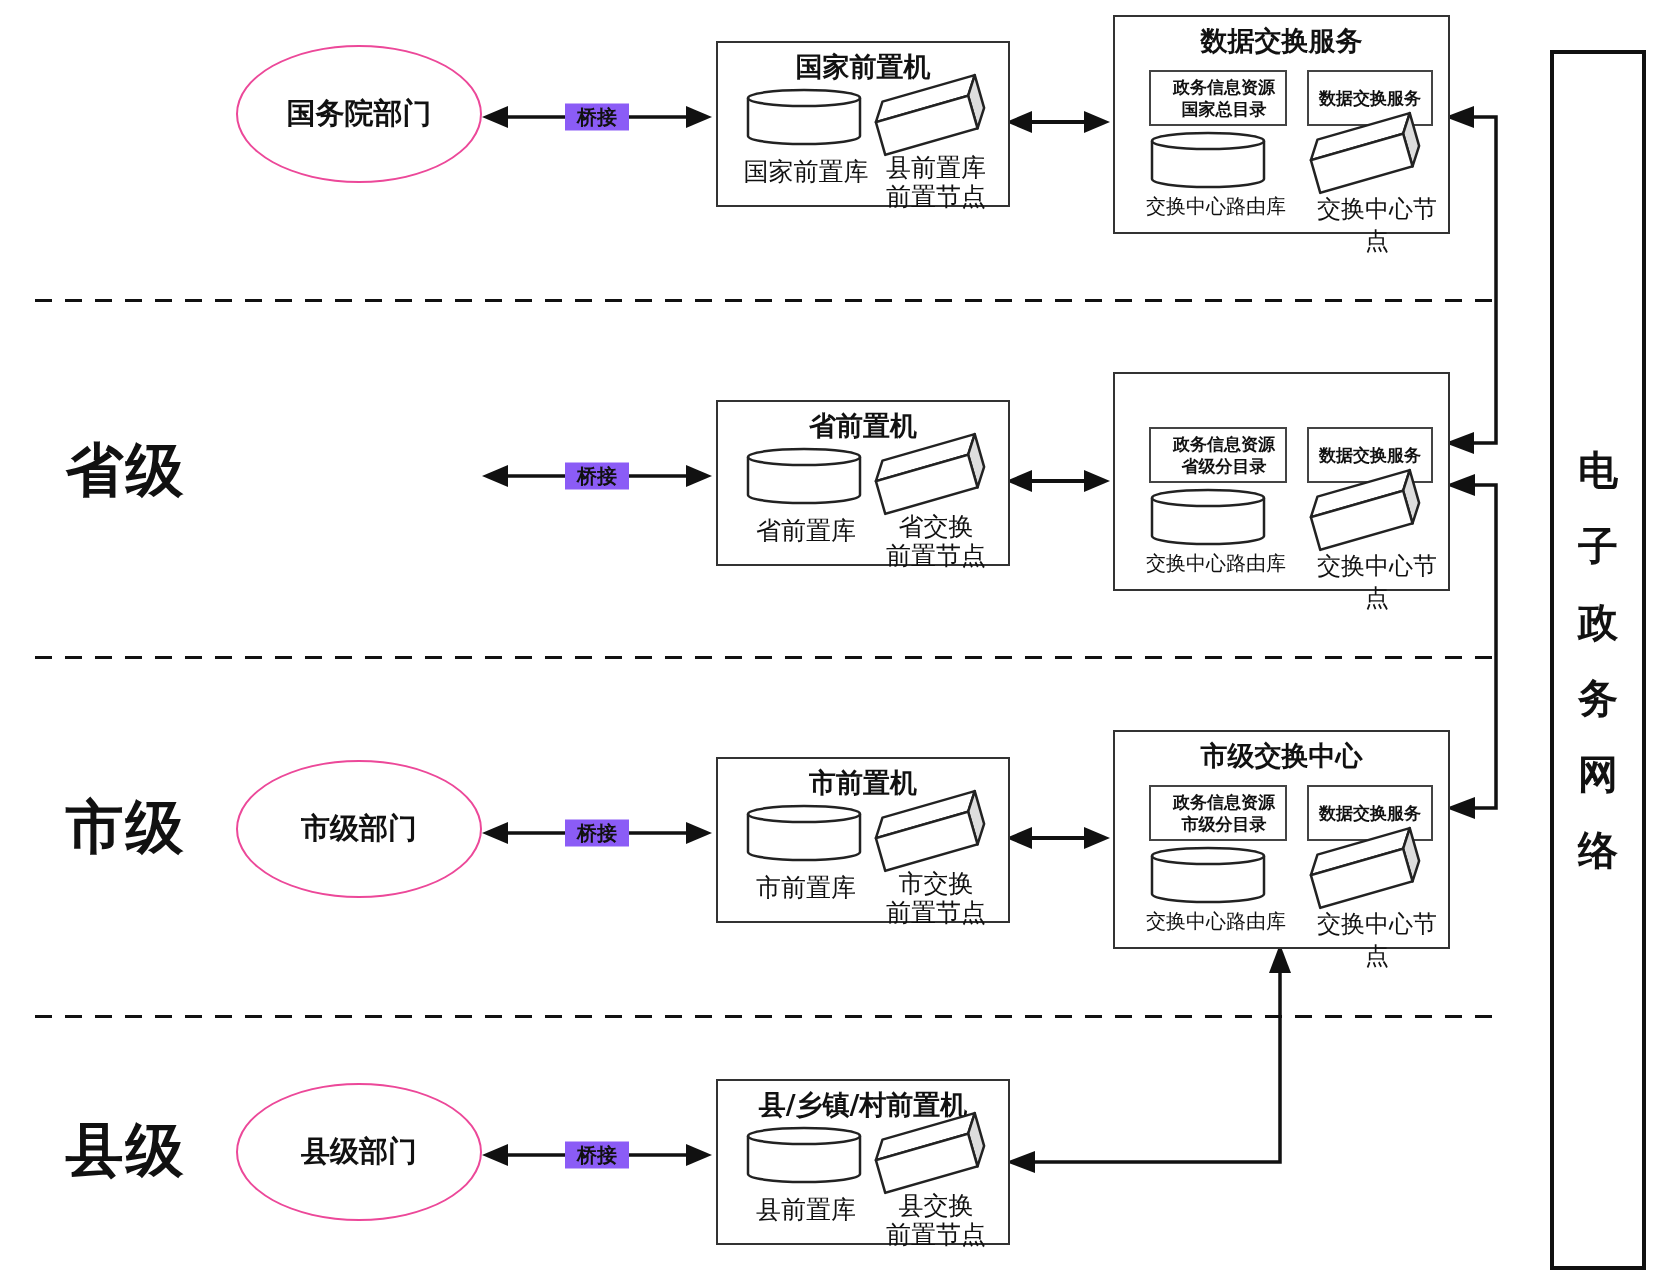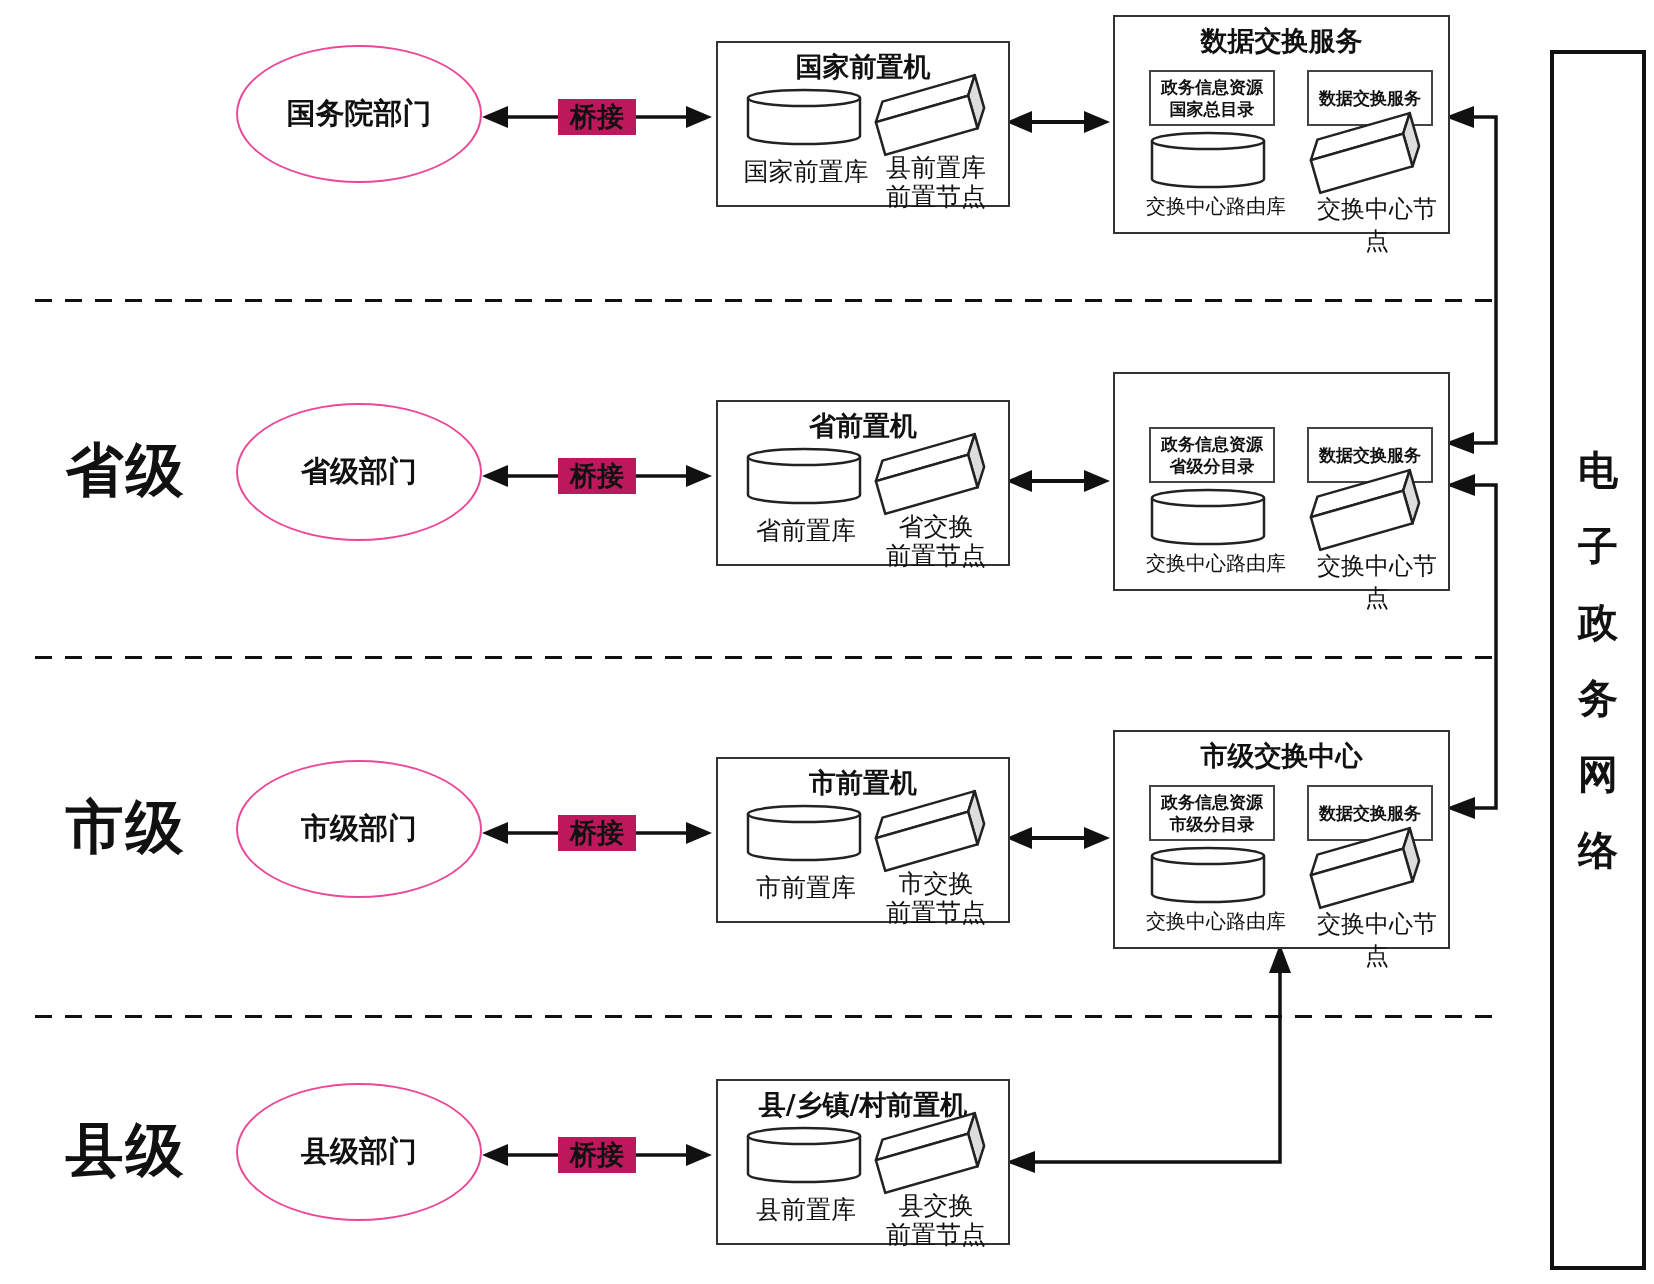--- a/index.html
+++ b/index.html
@@ -7,30 +7,30 @@
             font-family:"DejaVu Sans", sans-serif; color:#111; overflow:hidden; }
   .sep { position:absolute; left:35px; width:1458px; height:3px;
          background:repeating-linear-gradient(90deg,#111 0 17px,transparent 17px 30px); }
   .overlay { position:absolute; left:0; top:0; pointer-events:none; }
   .level-label { position:absolute; left:18px; width:215px; text-align:center;
                  font-size:58px; font-weight:800; letter-spacing:2px; line-height:80px; }
   .ellipse { position:absolute; left:236px; width:242px; height:134px; border:2px solid #ec4899;
              border-radius:50%; background:#fff; display:flex; align-items:center;
              justify-content:center; font-size:29px; font-weight:600; }
   .bridge-label { position:absolute; left:597px; transform:translate(-50%,-50%);
-                  background:#be185d; padding:0 12px; font-size:27px; font-weight:600; }
+                  background:#8b5cf6; padding:0 12px; font-size:20px; font-weight:600; }
   .node-box { position:absolute; border:2px solid #333; background:#fff; }
   .front { left:716px; width:290px; height:162px; }
   .xchg  { left:1113px; width:333px; height:215px; }
   .box-title { position:absolute; top:6px; left:0; right:0; text-align:center;
                font-size:27px; font-weight:600; }
   .mini-box { position:absolute; border:2px solid #444; background:#fff; display:flex;
               flex-direction:column; align-items:center; justify-content:center;
               font-size:17px; font-weight:600; line-height:22px; text-align:center; }
-  .cat-box { left:34px; top:53px; width:122px; height:52px; }
+  .cat-box { left:34px; top:53px; width:122px; height:52px;padding-left:12px; }
   .svc-box { left:192px; top:53px; width:122px; height:52px; }
   .icon { position:absolute; overflow:visible; }
   .lbl { position:absolute; text-align:center; font-weight:400; }
   .db-label   { left:2px;  top:112px; width:172px; font-size:25px; }
   .node-label { left:148px; top:110px; width:140px; font-size:25px; line-height:29px; }
   .router-label { left:4px;   top:176px; width:194px; font-size:20px; }
   .cnode-label  { left:194px; top:176px; width:136px; font-size:24px; }
   .network-box { position:absolute; left:1550px; top:50px; width:88px; height:1212px;
                  border:4px solid #111; background:#fff; display:flex; flex-direction:column;
                  align-items:center; justify-content:center; gap:21px;
@@ -139,23 +139,20 @@
         <use href="#sym-cylinder"></use>
       </svg>
     <svg class="icon" style="left:192px;top:104px" width="122" height="68">
         <use href="#sym-slab"></use>
       </svg>
     <div class="lbl router-label">交换中心路由库</div>
     <div class="lbl cnode-label">交换中心节点</div>
   </div>
 
   <div class="level-label" style="top:430px">省级</div>
-  <div class="ellipse" style="top:403px">
-    <span>省级部门</span>
-  </div>
   <div class="bridge-label" style="top:476px">桥接</div>
 
   <div class="node-box front" style="top:400px">
     <div class="box-title">省前置机</div>
     <svg class="icon" style="left:26px;top:46px" width="120" height="56">
         <use href="#sym-cylinder"></use>
       </svg>
     <div class="lbl db-label">省前置库</div>
     <svg class="icon" style="left:154px;top:40px" width="122" height="68">
         <use href="#sym-slab"></use>

